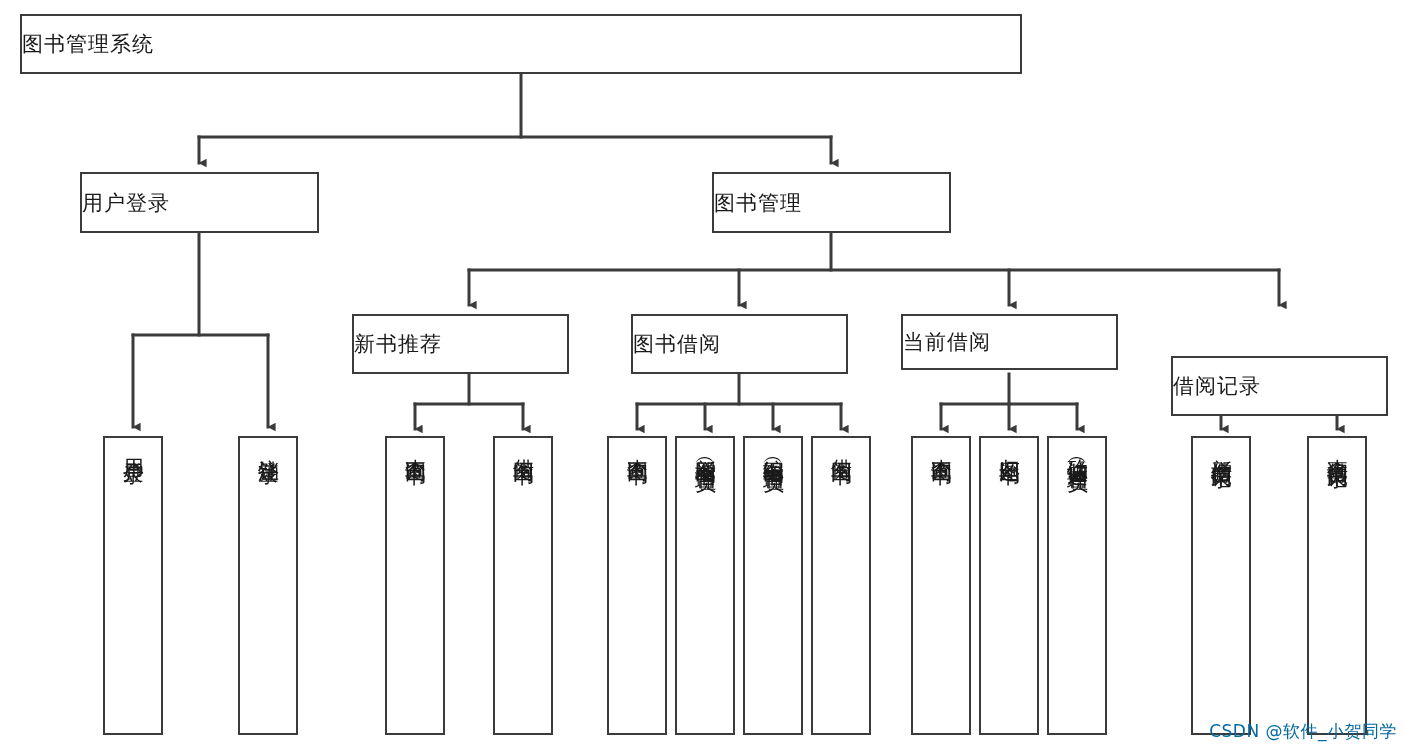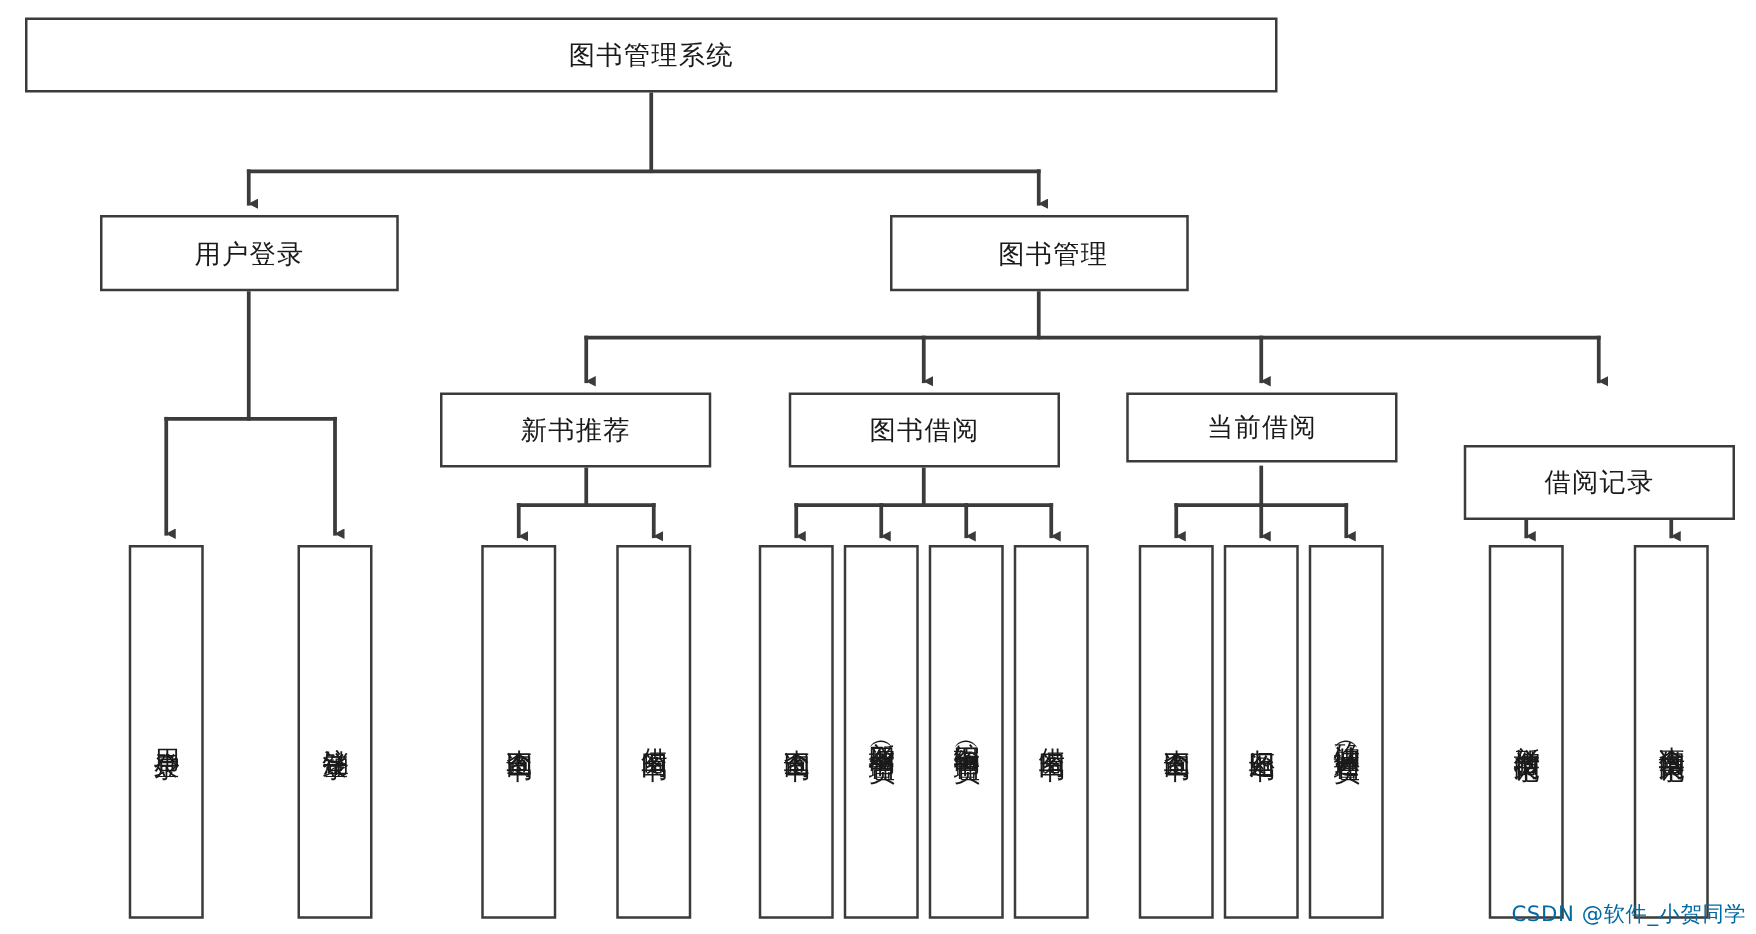--- a/index.html
+++ b/index.html
@@ -25,21 +25,20 @@
     width: 1405px;
     height: 747px;
   }
   .node {
     position: absolute;
     box-sizing: border-box;
     border: 2px solid #3b3b3b;
     background: #ffffff;
     display: flex;
     align-items: center;
-    justify-content: center;
     color: #1a1a1a;
     z-index: 2;
   }
   .node.horiz {
     font-size: 21px;
     letter-spacing: 1px;
   }
   .node.vert {
     writing-mode: vertical-rl;
     text-orientation: upright;
@@ -124,21 +123,21 @@
   </svg>
 
   <div class="node horiz" style="left:20px; top:14px; width:1002px; height:60px;">
     <span>图书管理系统</span>
   </div>
 
   <div class="node horiz" style="left:80px; top:172px; width:239px; height:61px;">
     <span>用户登录</span>
   </div>
 
-  <div class="node horiz" style="left:712px; top:172px; width:239px; height:61px;padding-left:22px;">
+  <div class="node horiz" style="left:712px; top:172px; width:239px; height:61px;">
     <span>图书管理</span>
   </div>
 
   <div class="node horiz" style="left:352px; top:314px; width:217px; height:60px;">
     <span>新书推荐</span>
   </div>
 
   <div class="node horiz" style="left:631px; top:314px; width:217px; height:60px;">
     <span>图书借阅</span>
   </div>

